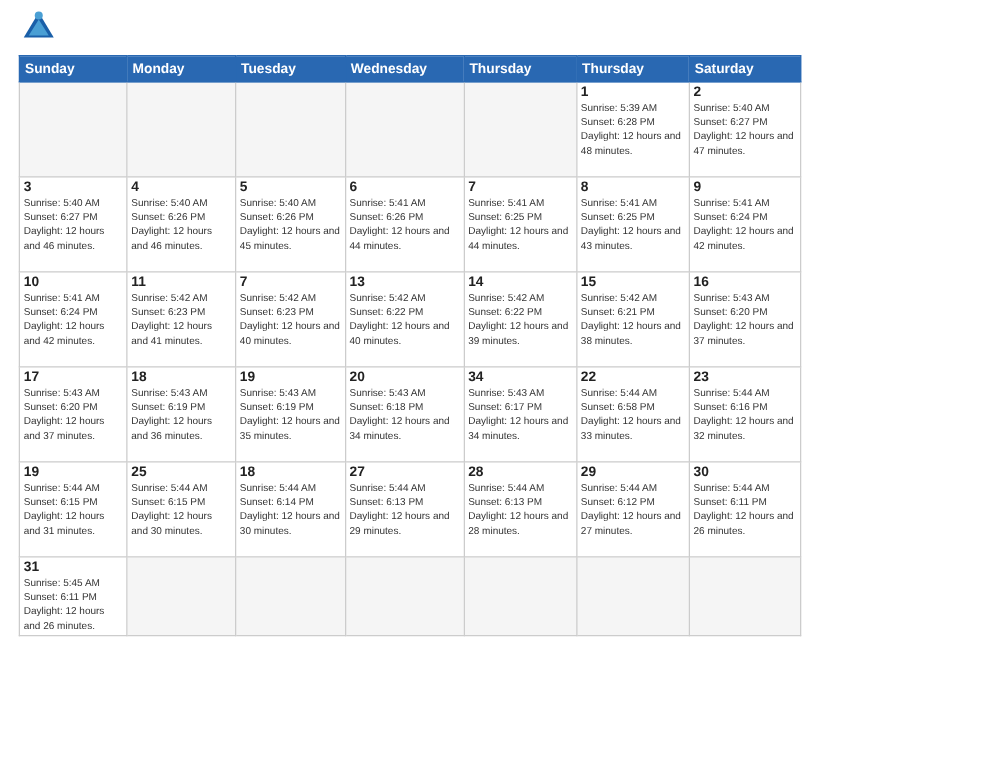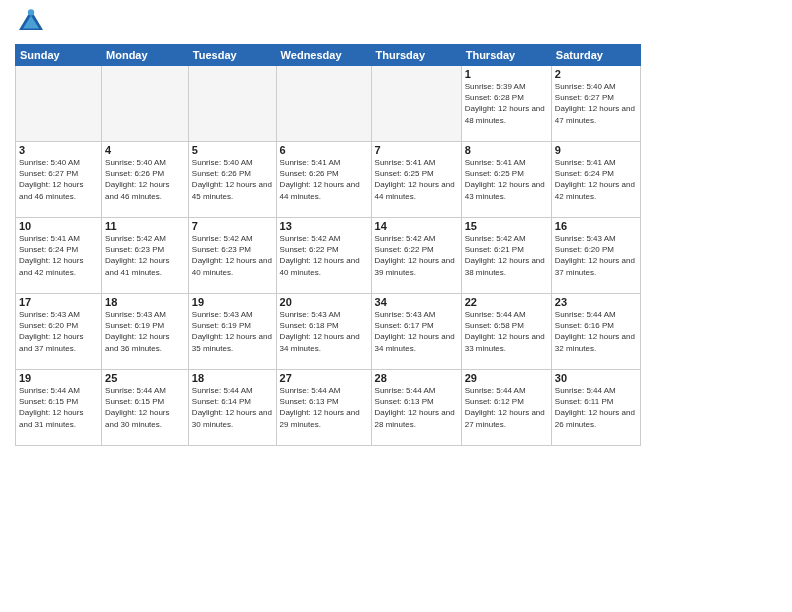--- a/index.html
+++ b/index.html
@@ -350,15 +350,30 @@
 and 27 minutes.</div>
           </td>
           <td>
             <span class="day-num">30</span>
             <div class="day-info">Sunrise: 5:44 AM
 Sunset: 6:11 PM
 Daylight: 12 hours
 and 26 minutes.</div>
           </td>
         </tr>
+        <tr class="last-row">
+          <td>
+            <span class="day-num">31</span>
+            <div class="day-info">Sunrise: 5:45 AM
+Sunset: 6:11 PM
+Daylight: 12 hours
+and 26 minutes.</div>
+          </td>
+          <td class="empty"></td>
+          <td class="empty"></td>
+          <td class="empty"></td>
+          <td class="empty"></td>
+          <td class="empty"></td>
+          <td class="empty"></td>
+        </tr>
       </tbody>
   </table>
 </div>
 
 </body></html>

